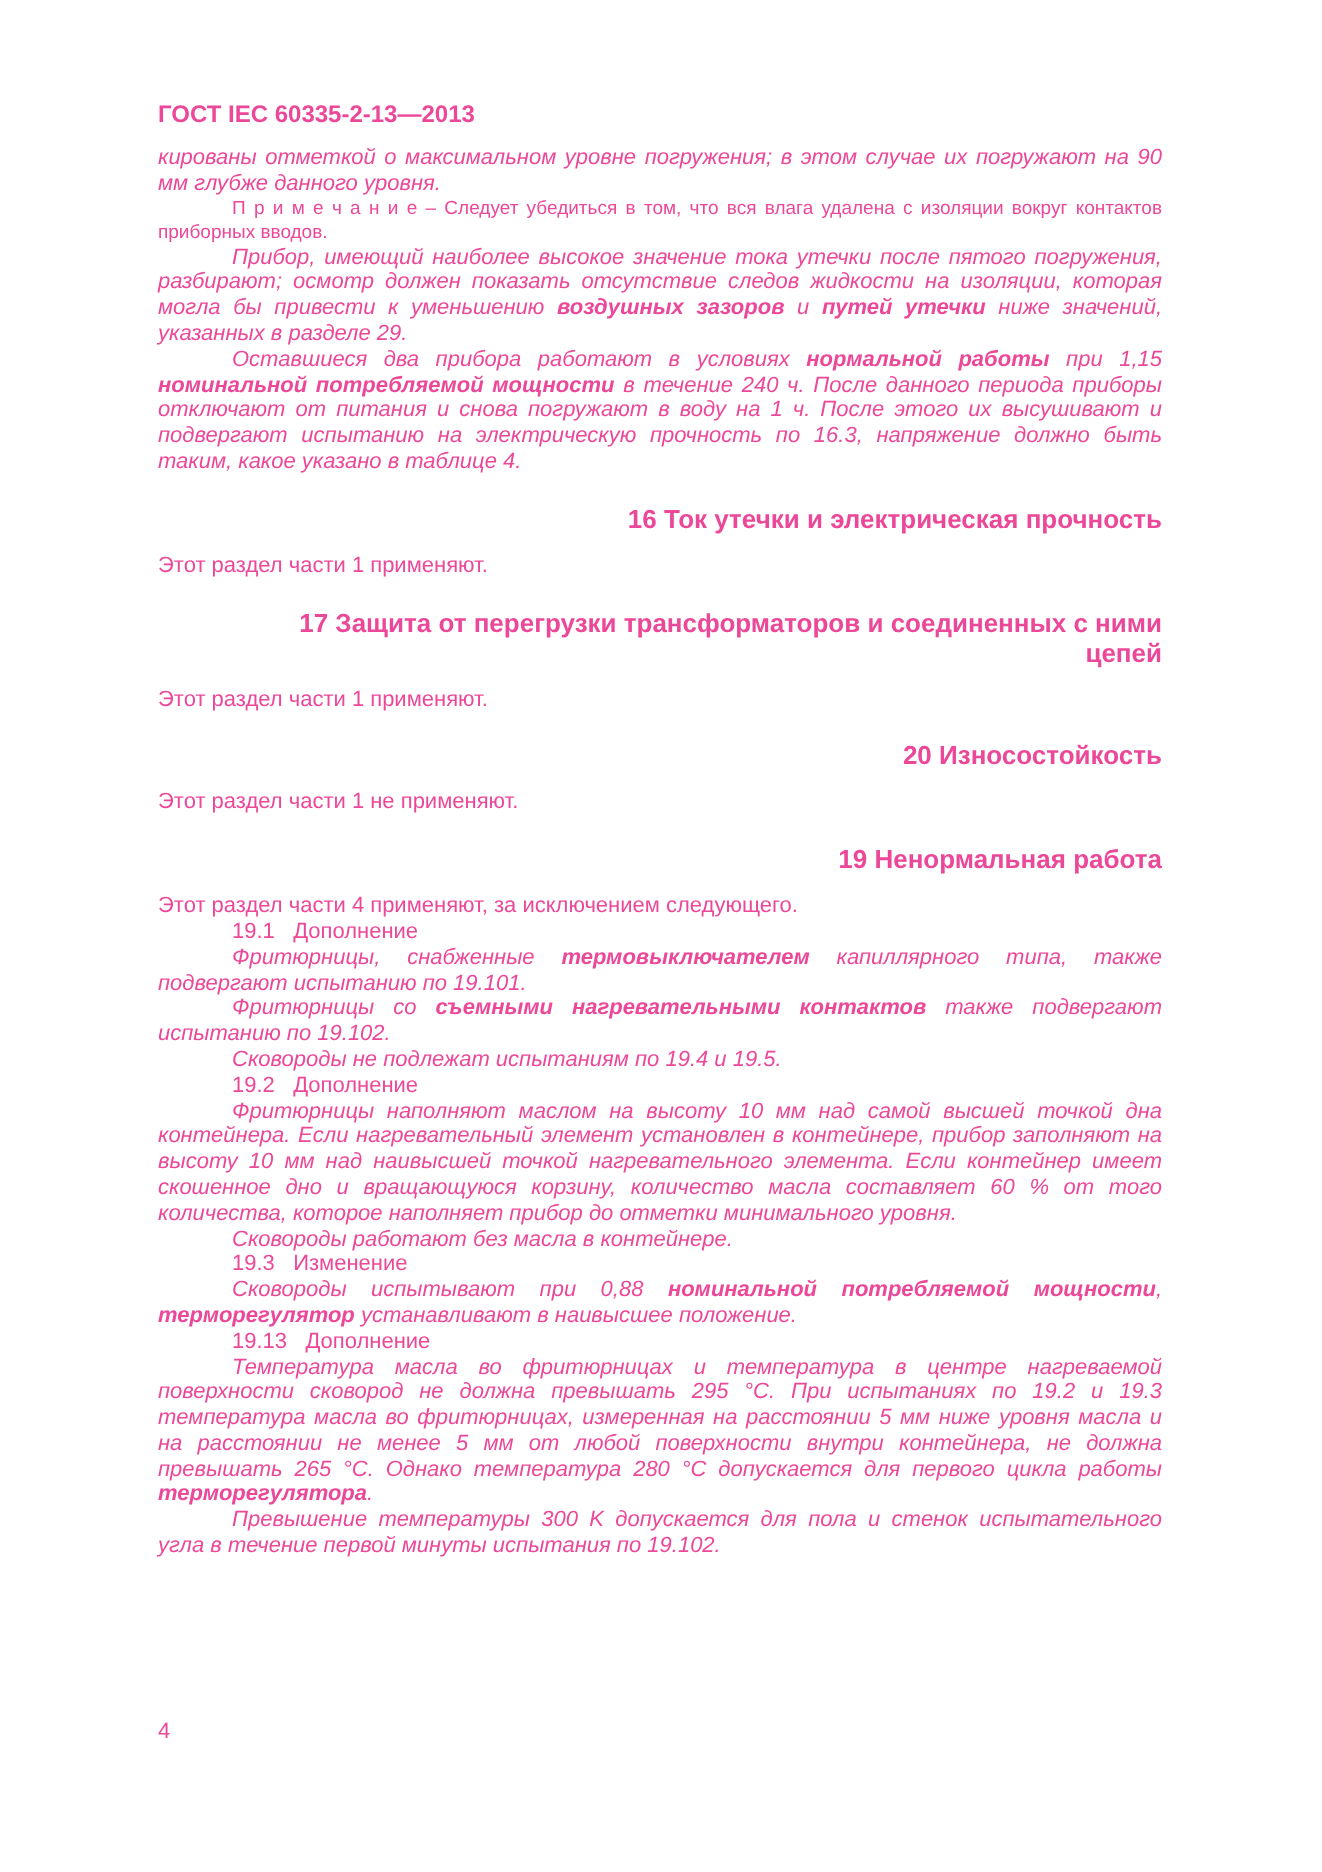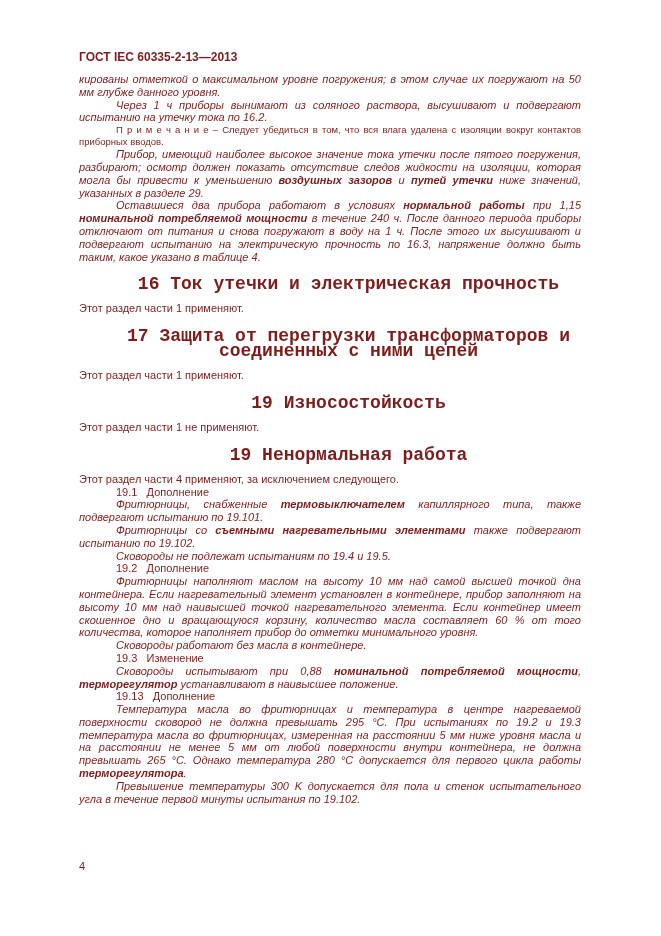--- a/index.html
+++ b/index.html
@@ -4,21 +4,21 @@
 <style>
   html, body { margin: 0; padding: 0; background: #ffffff; }
   .page {
     position: relative;
     width: 661px;
     height: 936px;
     background: #ffffff;
     box-sizing: border-box;
     padding: 50px 80px 0 79px;
     font-family: "Liberation Sans", sans-serif;
-    color: #7f1d1d;
+    color: #ec4899;
     overflow: hidden;
   }
   .doc-header {
     font-weight: bold;
     font-size: 12px;
     line-height: 14px;
     margin-bottom: 9px;
   }
   .doc-body { width: 100%; }
   .para {
@@ -26,56 +26,54 @@
     line-height: 12.8px;
     text-align: justify;
     margin: 0;
   }
   .para.it { font-style: italic; }
   .para.ind { text-indent: 37px; }
   .para.note { font-size: 9.5px; line-height: 12px; }
   .b { font-weight: bold; }
   .heading {
     font-weight: bold;
-    font-size: 18px;
+    font-size: 13px;
     line-height: 15px;
     margin: 14px 0 10px 37px;
-    text-align: center;
-    font-family: Liberation Mono, monospace;
+    text-align: right;
   }
   .page-number {
     position: absolute;
     left: 79px;
     top: 860px;
     font-size: 11px;
     line-height: 13px;
   }
 </style>
 </head>
 <body>
 
 <div class="page">
   <div class="doc-header">ГОСТ IEC 60335-2-13—2013</div>
   <div class="doc-body">
-      <div class="para it"><span>кированы отметкой о максимальном уровне погружения; в этом случае их погружают на 50 мм глубже данного уровня.</span></div>
-      <div class="para ind it"><span>Через 1 ч приборы вынимают из соляного раствора, высушивают и подвергают испытанию на утечку тока по 16.2.</span></div>
+      <div class="para it"><span>кированы отметкой о максимальном уровне погружения; в этом случае их погружают на 90 мм глубже данного уровня.</span></div>
       <div class="para ind note"><span>П р и м е ч а н и е –  Следует убедиться в том, что вся влага удалена с изоляции вокруг контактов приборных вводов.</span></div>
       <div class="para ind it"><span>Прибор, имеющий наиболее высокое значение тока утечки после пятого погружения, разбирают; осмотр должен показать отсутствие следов жидкости на изоляции, которая могла бы привести к уменьшению </span><span class="b">воздушных зазоров</span><span> и </span><span class="b">путей утечки</span><span> ниже значений, указанных в разделе 29.</span></div>
       <div class="para ind it"><span>Оставшиеся два прибора работают в условиях </span><span class="b">нормальной работы</span><span> при 1,15 </span><span class="b">номинальной потребляемой мощности</span><span> в течение 240 ч. После данного периода приборы отключают от питания и снова погружают в воду на 1 ч. После этого их высушивают и подвергают испытанию на электрическую прочность по 16.3, напряжение должно быть таким, какое  указано в таблице 4.</span></div>
       <div class="heading">16 Ток утечки и электрическая прочность</div>
       <div class="para"><span>Этот раздел части 1 применяют.</span></div>
       <div class="heading">17 Защита от перегрузки трансформаторов и соединенных с ними цепей</div>
       <div class="para"><span>Этот раздел части 1 применяют.</span></div>
-      <div class="heading">19  Износостойкость</div>
+      <div class="heading">20  Износостойкость</div>
       <div class="para"><span>Этот раздел части 1 не применяют.</span></div>
       <div class="heading">19  Ненормальная работа</div>
       <div class="para"><span>Этот раздел части 4 применяют, за исключением следующего.</span></div>
       <div class="para ind"><span>19.1&nbsp;&nbsp;&nbsp;Дополнение</span></div>
       <div class="para ind it"><span>Фритюрницы, снабженные </span><span class="b">термовыключателем</span><span> капиллярного типа, также подвергают испытанию по 19.101.</span></div>
-      <div class="para ind it"><span>Фритюрницы со </span><span class="b">съемными нагревательными элементами</span><span> также подвергают испытанию по 19.102.</span></div>
+      <div class="para ind it"><span>Фритюрницы со </span><span class="b">съемными нагревательными контактов</span><span> также подвергают испытанию по 19.102.</span></div>
       <div class="para ind it"><span>Сковороды не подлежат испытаниям по 19.4 и 19.5.</span></div>
       <div class="para ind"><span>19.2&nbsp;&nbsp;&nbsp;Дополнение</span></div>
       <div class="para ind it"><span>Фритюрницы наполняют маслом на высоту 10 мм над самой высшей точкой дна контейнера. Если нагревательный элемент установлен  в контейнере, прибор заполняют на высоту 10 мм над наивысшей точкой нагревательного элемента. Если контейнер имеет скошенное дно и вращающуюся корзину, количество масла составляет 60 % от того количества, которое  наполняет прибор до отметки  минимального уровня.</span></div>
       <div class="para ind it"><span>Сковороды работают без масла в контейнере.</span></div>
       <div class="para ind"><span>19.3&nbsp;&nbsp;&nbsp;Изменение</span></div>
       <div class="para ind it"><span>Сковороды испытывают при 0,88 </span><span class="b">номинальной потребляемой мощности</span><span>, </span><span class="b">терморегулятор</span><span>  устанавливают в  наивысшее положение.</span></div>
       <div class="para ind"><span>19.13&nbsp;&nbsp;&nbsp;Дополнение</span></div>
       <div class="para ind it"><span>Температура масла во фритюрницах и температура в центре нагреваемой поверхности сковород не должна превышать 295 °С. При  испытаниях по 19.2 и 19.3 температура масла во фритюрницах, измеренная на расстоянии 5 мм ниже уровня масла и на расстоянии не менее 5 мм от любой поверхности внутри контейнера, не должна превышать 265 °С. Однако температура 280 °С допускается для первого цикла работы </span><span class="b">терморегулятора</span><span>.</span></div>
       <div class="para ind it"><span>Превышение температуры 300 K допускается для пола и стенок испытательного угла в течение  первой минуты испытания по 19.102.</span></div>
     </div>

